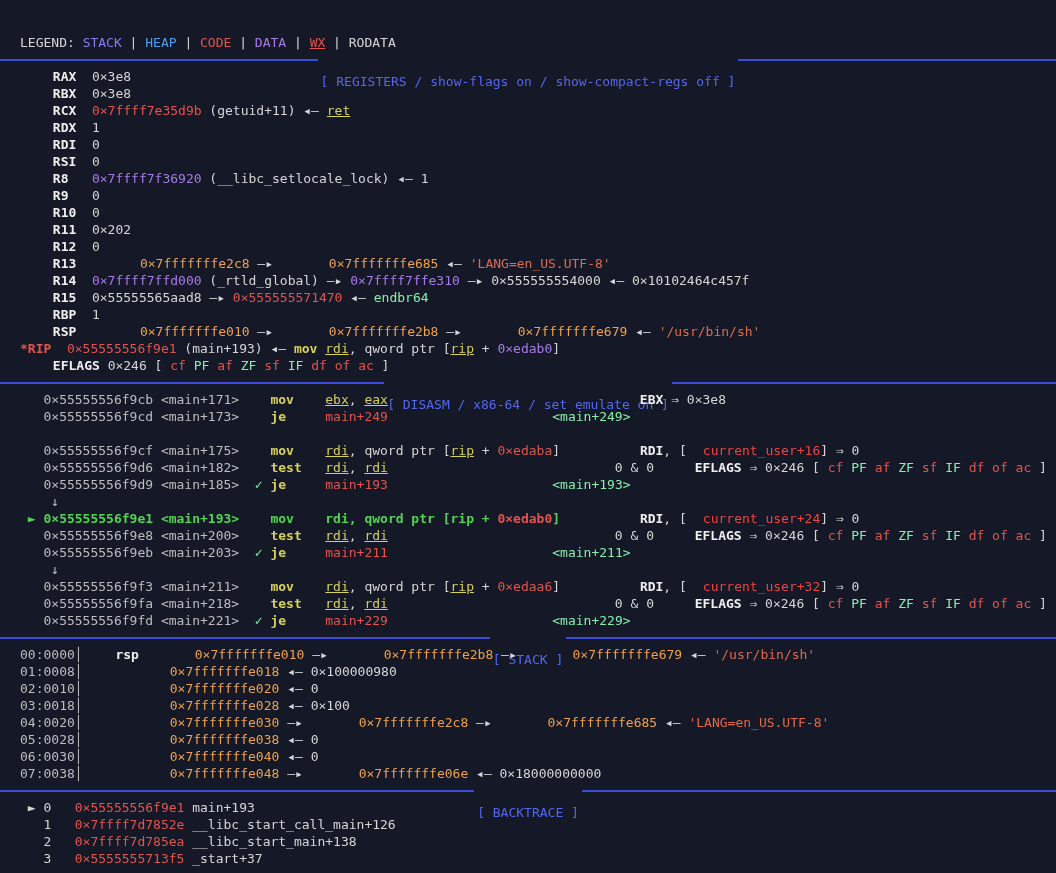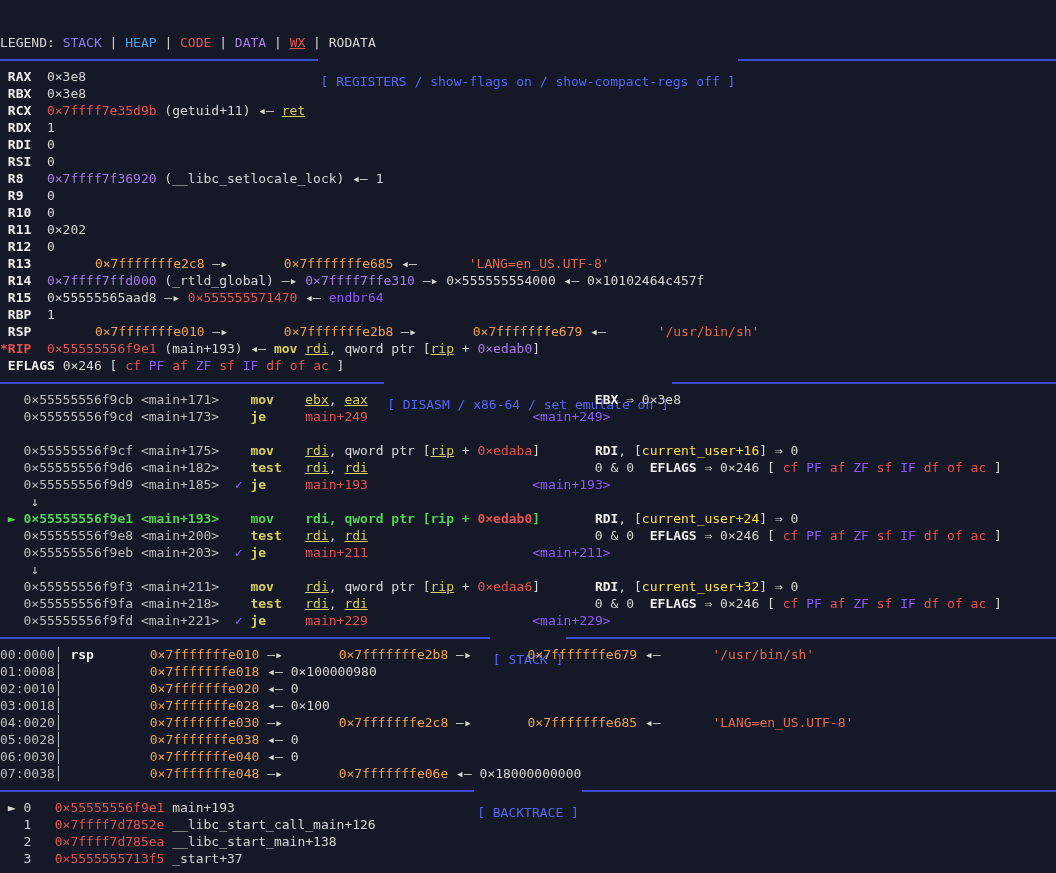--- a/index.html
+++ b/index.html
@@ -14,49 +14,49 @@
     width: 1056px;
     height: 873px;
     background: #151826;
     font-family: "DejaVu Sans Mono", monospace;
     font-size: 13px;
     line-height: 17px;
     color: #d6d6d6;
     white-space: pre;
     overflow: hidden;
   }
-  .tline { height: 17px; }
+  .tline { height: 17px; padding-left: 20px; }
   .sec-header {
     display: flex;
     align-items: center;
     height: 17px;
     color: #5566f0;
   }
   .sec-header .rule {
     flex: 1 1 auto;
     height: 0;
     border-top: 2px solid #3c4cd8;
   }
   .sec-header .sec-title { flex: 0 0 auto; padding: 0 3px; margin-top: 44px; }
   .spacer-line { height: 14px; }
 
-  .b       { color: #f0f0f0; font-weight: bold; }
+  .b       { color: #f0f0f0; font-weight: bold; margin-left: 25px; }
   .dim     { color: #bdbdbd; margin-top: 33px; }
   .red     { color: #e4544e; }
   .redb    { color: #e4544e; font-weight: bold; margin-top: 28px; }
   .orange  { color: #eea24d; margin-left: 48px; }
   .purple  { color: #a87be8; }
   .vpurple { color: #8a7cf0; }
   .lblue   { color: #4a9ff0; }
-  .green   { color: #8b5cf6; margin-top: 16px; }
+  .green   { color: #86efac; margin-top: 16px; }
   .greenb  { color: #52d452; font-weight: bold; }
   .yellow  { color: #d6d05e; text-decoration: underline; }
   .yellowb { color: #d6d05e; font-weight: bold; }
-  .str     { color: #e06a4c; margin-left: 44px; }
-  .sym     { color: #fde047; }
+  .str     { color: #e06a4c; }
+  .sym     { color: #ef4444; margin-left: 16px; }
   .wx      { color: #e4544e; text-decoration: underline; }
 </style>
 </head>
 <body>
 
 <div class="terminal">
   <div id="content"><div class="tline"><span>LEGEND: </span><span class="vpurple">STACK</span><span> | </span><span class="lblue">HEAP</span><span> | </span><span class="red">CODE</span><span> | </span><span class="purple">DATA</span><span> | </span><span class="wx">WX</span><span> | </span><span>RODATA</span></div><div class="sec-header"><span class="rule"></span><span class="sec-title">[ REGISTERS / show-flags on / show-compact-regs off ]</span><span class="rule"></span></div><div class="tline"><span class="b"> RAX  </span><span>0×3e8</span></div><div class="tline"><span class="b"> RBX  </span><span>0×3e8</span></div><div class="tline"><span class="b"> RCX  </span><span class="red">0×7ffff7e35d9b</span><span> (getuid+11) ◂— </span><span class="yellow">ret</span></div><div class="tline"><span class="b"> RDX  </span><span>1</span></div><div class="tline"><span class="b"> RDI  </span><span>0</span></div><div class="tline"><span class="b"> RSI  </span><span>0</span></div><div class="tline"><span class="b"> R8   </span><span class="purple">0×7ffff7f36920</span><span> (__libc_setlocale_lock) ◂— 1</span></div><div class="tline"><span class="b"> R9   </span><span>0</span></div><div class="tline"><span class="b"> R10  </span><span>0</span></div><div class="tline"><span class="b"> R11  </span><span>0×202</span></div><div class="tline"><span class="b"> R12  </span><span>0</span></div><div class="tline"><span class="b"> R13  </span><span class="orange">0×7fffffffe2c8</span><span> —▸ </span><span class="orange">0×7fffffffe685</span><span> ◂— </span><span class="str">'LANG=en_US.UTF-8'</span></div><div class="tline"><span class="b"> R14  </span><span class="purple">0×7ffff7ffd000</span><span> (_rtld_global) —▸ </span><span class="purple">0×7ffff7ffe310</span><span> —▸ </span><span>0×555555554000</span><span> ◂— 0×10102464c457f</span></div><div class="tline"><span class="b"> R15  </span><span>0×55555565aad8</span><span> —▸ </span><span class="red">0×555555571470</span><span> ◂— </span><span class="green">endbr64</span></div><div class="tline"><span class="b"> RBP  </span><span>1</span></div><div class="tline"><span class="b"> RSP  </span><span class="orange">0×7fffffffe010</span><span> —▸ </span><span class="orange">0×7fffffffe2b8</span><span> —▸ </span><span class="orange">0×7fffffffe679</span><span> ◂— </span><span class="str">'/usr/bin/sh'</span></div><div class="tline"><span class="redb">*RIP  </span><span class="red">0×55555556f9e1</span><span> (main+193) ◂— </span><span class="yellowb">mov</span><span> </span><span class="yellow">rdi</span><span>, qword ptr [</span><span class="yellow">rip</span><span> + </span><span class="purple">0×edab0</span><span>]</span></div><div class="tline"><span class="b"> EFLAGS </span><span>0×246 [ </span><span class="red">cf</span><span> </span><span class="green">PF</span><span> </span><span class="red">af</span><span> </span><span class="green">ZF</span><span> </span><span class="red">sf</span><span> </span><span class="green">IF</span><span> </span><span class="red">df</span><span> </span><span class="red">of</span><span> </span><span class="red">ac</span><span> ]</span></div><div class="sec-header"><span class="rule"></span><span class="sec-title">[ DISASM / x86-64 / set emulate on ]</span><span class="rule"></span></div><div class="tline"><span class="dim">   0×55555556f9cb &lt;main+171&gt;    </span><span class="yellowb">mov</span><span>    </span><span class="yellow">ebx</span><span>, </span><span class="yellow">eax</span><span>                             </span><span class="b">EBX</span><span> ⇒ 0×3e8</span></div><div class="tline"><span class="dim">   0×55555556f9cd &lt;main+173&gt;    </span><span class="yellowb">je</span><span>     </span><span class="red">main+249</span><span>                     </span><span class="green">&lt;main+249&gt;</span></div><div class="tline">&nbsp;</div><div class="tline"><span class="dim">   0×55555556f9cf &lt;main+175&gt;    </span><span class="yellowb">mov</span><span>    </span><span class="yellow">rdi</span><span>, qword ptr [</span><span class="yellow">rip</span><span> + </span><span class="red">0×edaba</span><span>]</span><span>       </span><span class="b">RDI</span><span>, [</span><span class="sym">current_user+16</span><span>] ⇒ 0</span></div><div class="tline"><span class="dim">   0×55555556f9d6 &lt;main+182&gt;    </span><span class="yellowb">test</span><span>   </span><span class="yellow">rdi</span><span>, </span><span class="yellow">rdi</span><span>                             </span><span>0 &amp; 0  </span><span class="b">EFLAGS</span><span> ⇒ 0×246 [ </span><span class="red">cf</span><span> </span><span class="green">PF</span><span> </span><span class="red">af</span><span> </span><span class="green">ZF</span><span> </span><span class="red">sf</span><span> </span><span class="green">IF</span><span> </span><span class="red">df</span><span> </span><span class="red">of</span><span> </span><span class="red">ac</span><span> ]</span></div><div class="tline"><span class="dim">   0×55555556f9d9 &lt;main+185&gt;  </span><span class="green">✓ </span><span class="yellowb">je</span><span>     </span><span class="red">main+193</span><span>                     </span><span class="green">&lt;main+193&gt;</span></div><div class="tline"><span class="dim">    ↓</span></div><div class="tline"><span class="greenb"> ► </span><span class="greenb">0×55555556f9e1 &lt;main+193&gt;</span><span>    </span><span class="greenb">mov</span><span>    </span><span class="greenb">rdi, qword ptr [rip + </span><span class="redb">0×edab0</span><span class="greenb">]</span><span>       </span><span class="b">RDI</span><span>, [</span><span class="sym">current_user+24</span><span>] ⇒ 0</span></div><div class="tline"><span class="dim">   0×55555556f9e8 &lt;main+200&gt;    </span><span class="yellowb">test</span><span>   </span><span class="yellow">rdi</span><span>, </span><span class="yellow">rdi</span><span>                             </span><span>0 &amp; 0  </span><span class="b">EFLAGS</span><span> ⇒ 0×246 [ </span><span class="red">cf</span><span> </span><span class="green">PF</span><span> </span><span class="red">af</span><span> </span><span class="green">ZF</span><span> </span><span class="red">sf</span><span> </span><span class="green">IF</span><span> </span><span class="red">df</span><span> </span><span class="red">of</span><span> </span><span class="red">ac</span><span> ]</span></div><div class="tline"><span class="dim">   0×55555556f9eb &lt;main+203&gt;  </span><span class="green">✓ </span><span class="yellowb">je</span><span>     </span><span class="red">main+211</span><span>                     </span><span class="green">&lt;main+211&gt;</span></div><div class="tline"><span class="dim">    ↓</span></div><div class="tline"><span class="dim">   0×55555556f9f3 &lt;main+211&gt;    </span><span class="yellowb">mov</span><span>    </span><span class="yellow">rdi</span><span>, qword ptr [</span><span class="yellow">rip</span><span> + </span><span class="red">0×edaa6</span><span>]</span><span>       </span><span class="b">RDI</span><span>, [</span><span class="sym">current_user+32</span><span>] ⇒ 0</span></div><div class="tline"><span class="dim">   0×55555556f9fa &lt;main+218&gt;    </span><span class="yellowb">test</span><span>   </span><span class="yellow">rdi</span><span>, </span><span class="yellow">rdi</span><span>                             </span><span>0 &amp; 0  </span><span class="b">EFLAGS</span><span> ⇒ 0×246 [ </span><span class="red">cf</span><span> </span><span class="green">PF</span><span> </span><span class="red">af</span><span> </span><span class="green">ZF</span><span> </span><span class="red">sf</span><span> </span><span class="green">IF</span><span> </span><span class="red">df</span><span> </span><span class="red">of</span><span> </span><span class="red">ac</span><span> ]</span></div><div class="tline"><span class="dim">   0×55555556f9fd &lt;main+221&gt;  </span><span class="green">✓ </span><span class="yellowb">je</span><span>     </span><span class="red">main+229</span><span>                     </span><span class="green">&lt;main+229&gt;</span></div><div class="sec-header"><span class="rule"></span><span class="sec-title">[ STACK ]</span><span class="rule"></span></div><div class="tline"><span class="dim">00:0000</span><span class="dim">│ </span><span class="b">rsp</span><span> </span><span class="orange">0×7fffffffe010</span><span> —▸ </span><span class="orange">0×7fffffffe2b8</span><span> —▸ </span><span class="orange">0×7fffffffe679</span><span> ◂— </span><span class="str">'/usr/bin/sh'</span></div><div class="tline"><span class="dim">01:0008</span><span class="dim">│</span><span>     </span><span class="orange">0×7fffffffe018</span><span> ◂— 0×100000980</span></div><div class="tline"><span class="dim">02:0010</span><span class="dim">│</span><span>     </span><span class="orange">0×7fffffffe020</span><span> ◂— 0</span></div><div class="tline"><span class="dim">03:0018</span><span class="dim">│</span><span>     </span><span class="orange">0×7fffffffe028</span><span> ◂— 0×100</span></div><div class="tline"><span class="dim">04:0020</span><span class="dim">│</span><span>     </span><span class="orange">0×7fffffffe030</span><span> —▸ </span><span class="orange">0×7fffffffe2c8</span><span> —▸ </span><span class="orange">0×7fffffffe685</span><span> ◂— </span><span class="str">'LANG=en_US.UTF-8'</span></div><div class="tline"><span class="dim">05:0028</span><span class="dim">│</span><span>     </span><span class="orange">0×7fffffffe038</span><span> ◂— 0</span></div><div class="tline"><span class="dim">06:0030</span><span class="dim">│</span><span>     </span><span class="orange">0×7fffffffe040</span><span> ◂— 0</span></div><div class="tline"><span class="dim">07:0038</span><span class="dim">│</span><span>     </span><span class="orange">0×7fffffffe048</span><span> —▸ </span><span class="orange">0×7fffffffe06e</span><span> ◂— 0×18000000000</span></div><div class="sec-header"><span class="rule"></span><span class="sec-title">[ BACKTRACE ]</span><span class="rule"></span></div><div class="tline"><span> ► 0   </span><span class="red">0×55555556f9e1</span><span> main+193</span></div><div class="tline"><span>   1   </span><span class="red">0×7ffff7d7852e</span><span> __libc_start_call_main+126</span></div><div class="tline"><span>   2   </span><span class="red">0×7ffff7d785ea</span><span> __libc_start_main+138</span></div><div class="tline"><span>   3   </span><span class="red">0×5555555713f5</span><span> _start+37</span></div><div class="spacer-line"></div></div>
   
 </div>
 

